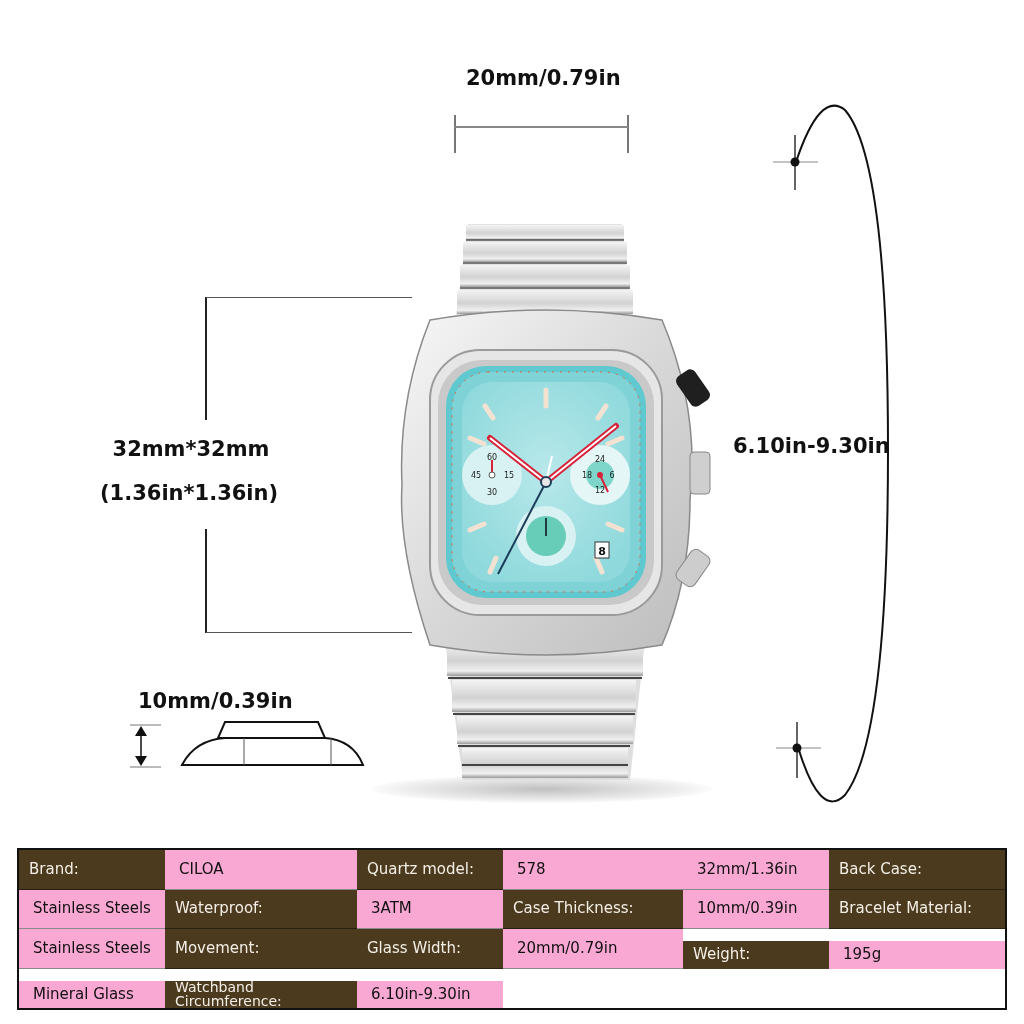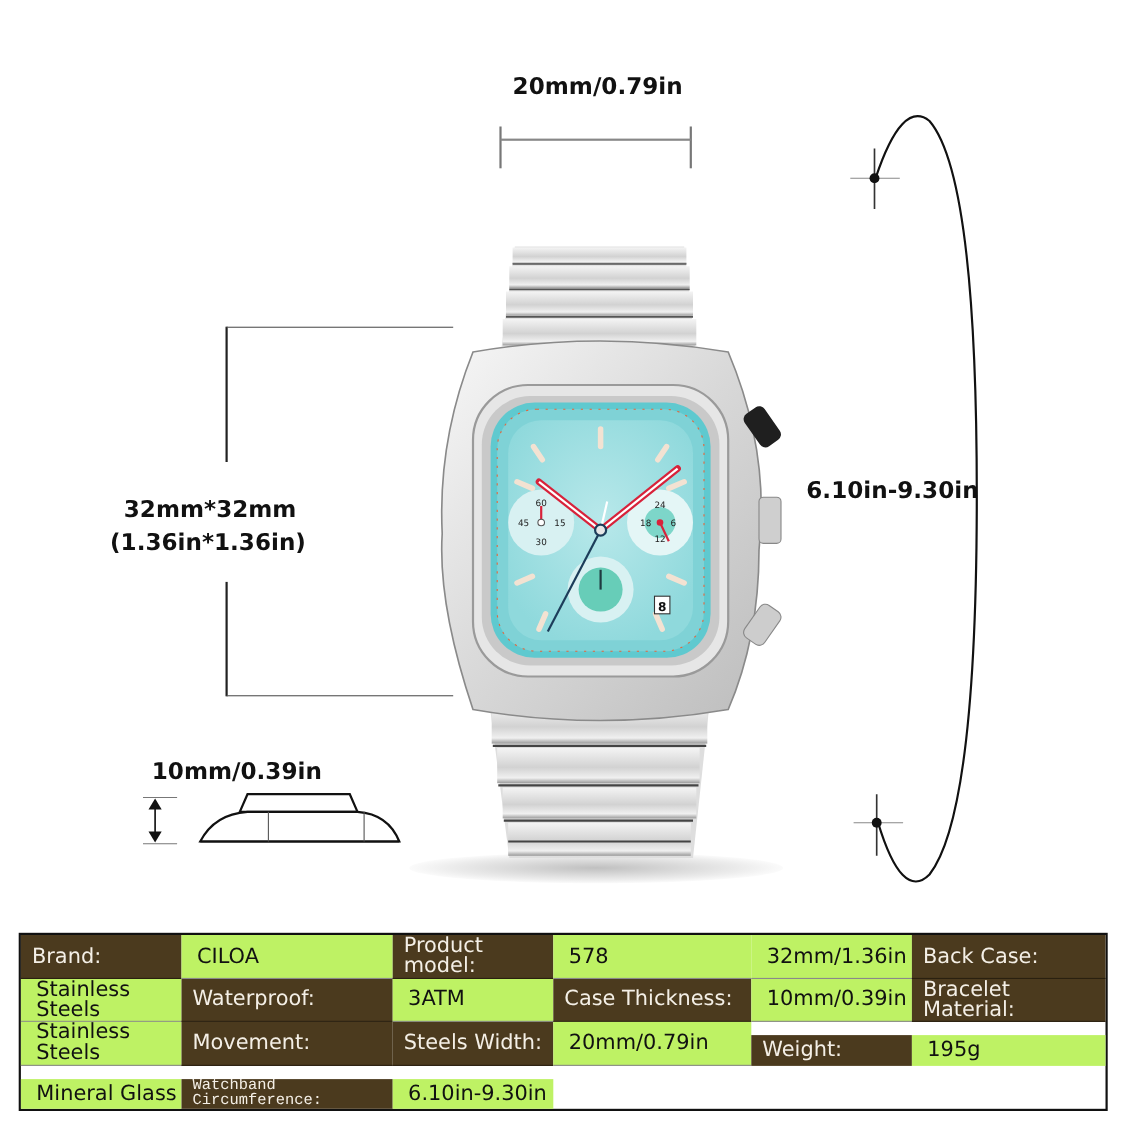--- a/index.html
+++ b/index.html
@@ -5,39 +5,39 @@
   html, body { margin:0; padding:0; background:#ffffff; }
   body { width:1024px; height:1024px; position:relative; overflow:hidden; font-family:"DejaVu Sans", sans-serif; color:#111; }
   .abs { position:absolute; }
   .dim-label { font-weight:bold; font-size:21px; color:#111; white-space:nowrap; }
   .line-v { position:absolute; width:2px; background:#222; }
   .line-h { position:absolute; height:1px; background:#555; }
   .thin-v { position:absolute; width:2px; background:#777; }
   
   .spec-table { position:absolute; left:17px; top:848px; width:990px; height:162px; border:2px solid #111; box-sizing:border-box; display:grid;
     grid-template-columns: 146px 192px 146px 180px 146px 1fr; grid-template-rows: repeat(4, 1fr); }
-  .cell { display:flex; align-items:center; box-sizing:border-box; border-bottom:1px solid #8a8a8a; font-size:19px; padding-left:10px; overflow:hidden; line-height:1.0; }
+  .cell { display:flex; align-items:center; box-sizing:border-box; border-bottom:1px solid #8a8a8a; font-size:15px; padding-left:10px; overflow:hidden; line-height:1.0; }
   .cell.key { background:#4b3a1e; color:#f4efe6; border-bottom-color:#2a2010; }
-  .cell.val { background:#bef264; color:#111; padding-left:14px; }
+  .cell.val { background:#f9a8d4; color:#111; padding-left:14px; }
   .cell.last { border-bottom:none;margin-top:12px; }
-  .cell.key.two-line { font-size:14px; line-height:1.0;font-family:Liberation Mono, monospace; }
+  .cell.key.two-line { font-size:14px; line-height:1.0; }
 </style>
 </head>
 <body>
 
 <div class="abs dim-label" style="left:466px; top:66px;">20mm/0.79in</div>
 <div class="thin-v" style="left:454px; top:115px; height:38px;"></div>
 <div class="thin-v" style="left:627px; top:115px; height:38px;"></div>
 <div class="line-h" style="left:455px; top:126px; width:173px; height:2px; background:#888;"></div>
 
 <div class="line-v" style="left:205px; top:297px; height:123px;"></div>
 <div class="line-h" style="left:206px; top:297px; width:206px;"></div>
 <div class="line-v" style="left:205px; top:529px; height:104px;"></div>
 <div class="line-h" style="left:206px; top:632px; width:206px;"></div>
-<div class="abs dim-label" style="left:110px; top:451px; width:162px; text-align:center;">32mm*32mm</div>
+<div class="abs dim-label" style="left:110px; top:437px; width:162px; text-align:center;">32mm*32mm</div>
 <div class="abs dim-label" style="left:100px; top:481px; width:182px; text-align:left;">(1.36in*1.36in)</div>
 
 <div class="abs dim-label" style="left:138px; top:689px;">10mm/0.39in</div>
 <svg class="abs" style="left:125px; top:718px;" width="250" height="55" viewBox="0 0 250 55">
   <line x1="5" y1="7" x2="36" y2="7" stroke="#777" stroke-width="1"></line>
   <line x1="5" y1="49" x2="36" y2="49" stroke="#777" stroke-width="1"></line>
   <line x1="16" y1="10" x2="16" y2="46" stroke="#111" stroke-width="1.5"></line>
   <polygon points="16,8 10,18 22,18" fill="#111"></polygon>
   <polygon points="16,48 10,38 22,38" fill="#111"></polygon>
   <polygon points="100,4 193,4 200,20 93,20" fill="#fff" stroke="#111" stroke-width="2"></polygon>
@@ -156,35 +156,35 @@
   <line x1="210" y1="255" x2="218" y2="272" stroke="#d8223a" stroke-width="2"></line>
   <circle cx="210" cy="255" r="3" fill="#d8223a"></circle>
   <line x1="102" y1="255" x2="102" y2="240" stroke="#d8223a" stroke-width="2"></line>
   <circle cx="102" cy="255" r="3" fill="#fff" stroke="#555"></circle>
   <line x1="156" y1="316" x2="156" y2="298" stroke="#1f3a40" stroke-width="2"></line>
 </svg>
 
 <div class="spec-table">
   <div class="cell key">Brand:</div>
   <div class="cell val">CILOA</div>
-  <div class="cell key">Product model:</div>
+  <div class="cell key">Quartz model:</div>
   <div class="cell val">578</div>
   <div class="cell val">32mm/1.36in</div>
 
   <div class="cell key">Back Case:</div>
   <div class="cell val">Stainless Steels</div>
   <div class="cell key">Waterproof:</div>
   <div class="cell val">3ATM</div>
   <div class="cell key">Case Thickness:</div>
   <div class="cell val">10mm/0.39in</div>
 
   <div class="cell key">Bracelet Material:</div>
   <div class="cell val">Stainless Steels</div>
   <div class="cell key">Movement:</div>
-  <div class="cell key">Steels Width:</div>
+  <div class="cell key">Glass Width:</div>
   <div class="cell val">20mm/0.79in</div>
 
   <div class="cell key last">Weight:</div>
   <div class="cell val last">195g</div>
   <div class="cell val last">Mineral Glass</div>
   <div class="cell key last two-line">Watchband Circumference:</div>
   <div class="cell val last">6.10in-9.30in</div>
 </div>
 
 </body></html>

